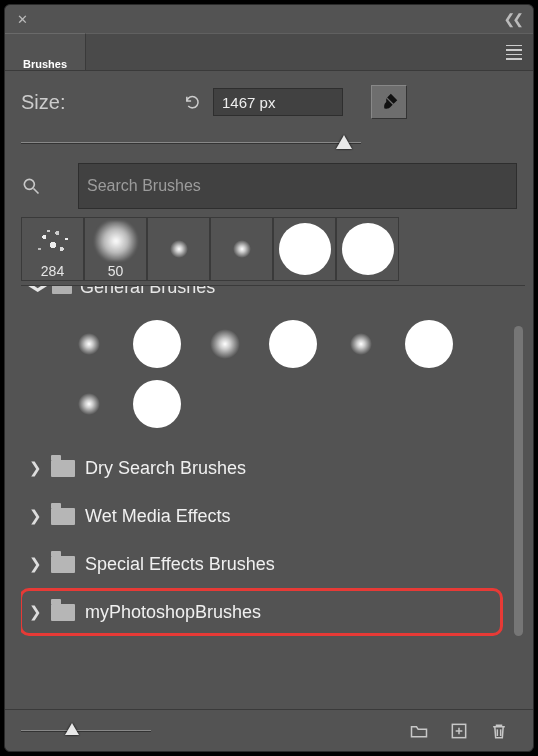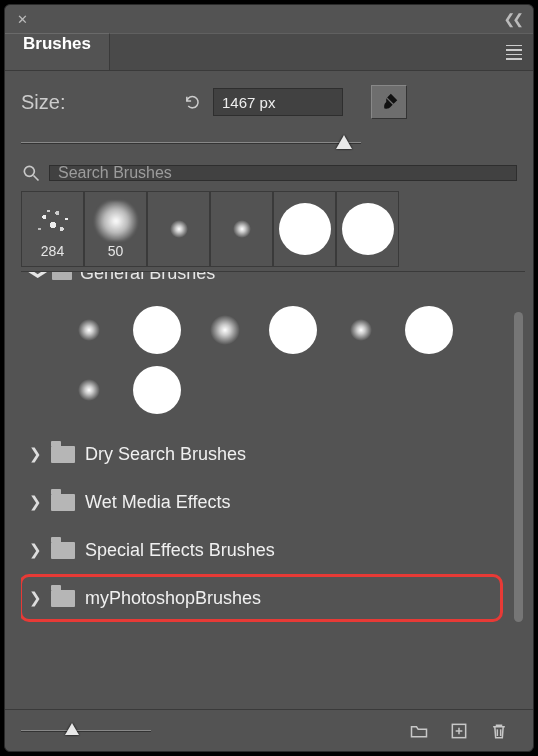--- a/index.html
+++ b/index.html
@@ -49,23 +49,23 @@
     display: flex;
     align-items: stretch;
     border-bottom: 1px solid #3a3a3a;
     background: #535353;
   }
   .tab {
     background: #535353;
     border-top: 1px solid #6a6a6a;
     border-right: 1px solid #3a3a3a;
     display: flex;
-    align-items: flex-start;
+    align-items: flex-end;
     padding: 0 18px;
-    font-size: 17px;
+    font-size: 11px;
     font-weight: 600;
     color: #fff;
   }
   .tabrow .spacer { flex: 1; background:#4a4a4a; border-top:1px solid #606060;}
   .menu-icon {
     width: 38px;
     display: flex;
     flex-direction: column;
     align-items: center;
     justify-content: center;
@@ -132,36 +132,37 @@
   
   .searchrow {
     display:flex; align-items:center;
     padding: 0 16px 8px 16px; gap:8px;
   }
   .search-ico {
     width:20px; height:20px; color:#c8c8c8;
   }
   .search-input {
     flex:1;
-    height: 16px;
+    height: 46px;
     background:#414141;
     border:1px solid #2e2e2e;
     color:#eee;
     font-size:16px;
     padding:1px 8px;
+    margin-left:29px;
   }
   .search-input::placeholder { color:#9c9c9c; }
   
   .recent-strip {
     display:flex;
     gap:0;
     padding: 0 16px 0 16px;
   }
   .recent-cell {
-    width:63px; height:76px;
+    width:63px; height:64px;
     background:#535353;
     border:1px solid #3a3a3a;
     display:flex; flex-direction:column;
     align-items:center; justify-content:center;
     position:relative;
     cursor:pointer;
   }
   .recent-cell .preview {
     width:54px; height:44px;
     display:flex; align-items:center; justify-content:center;

